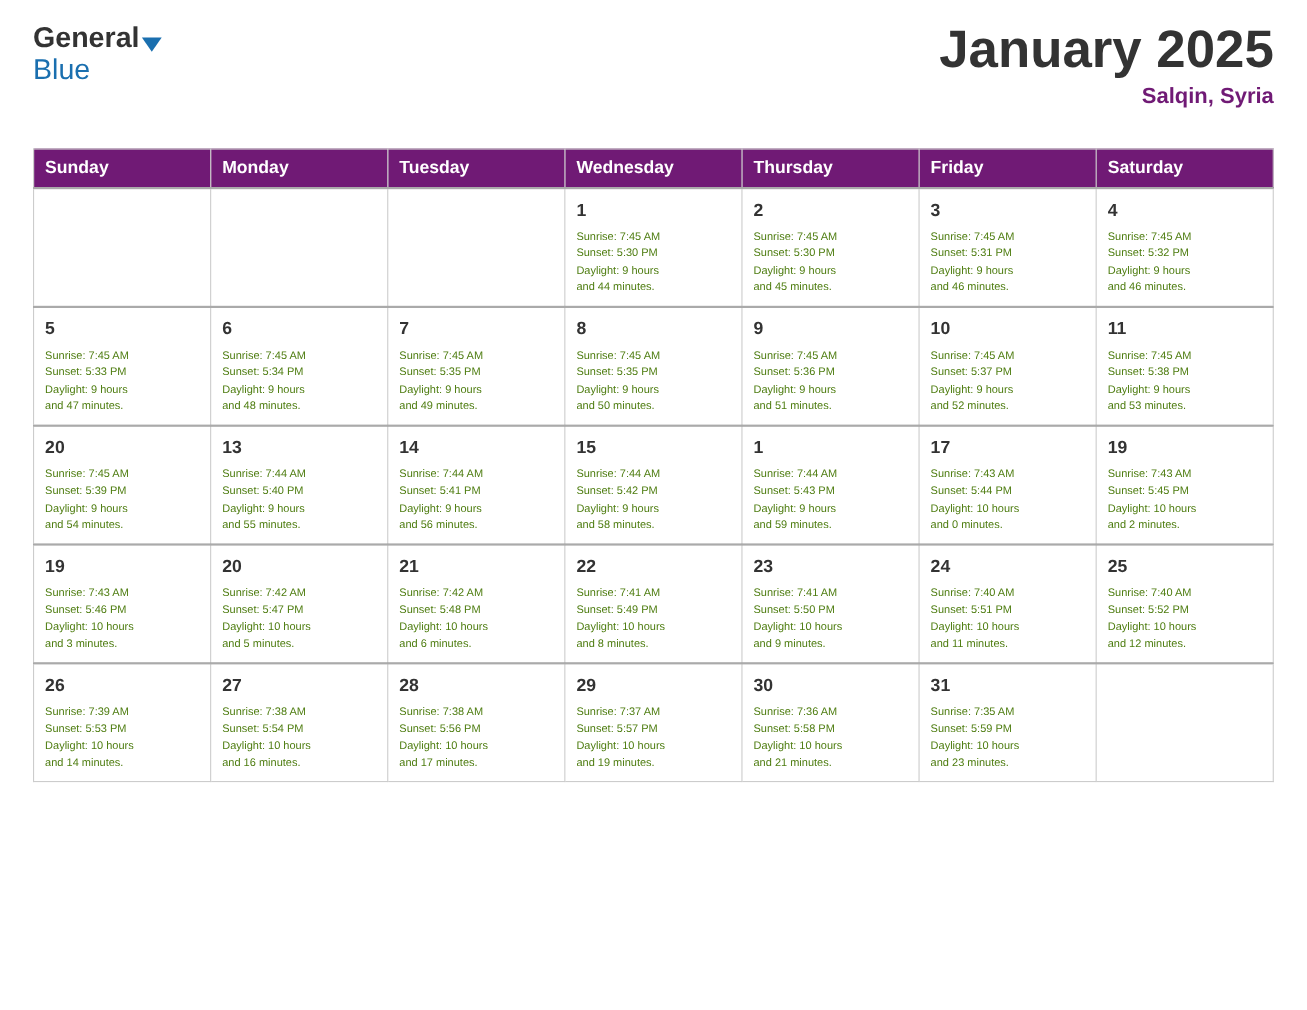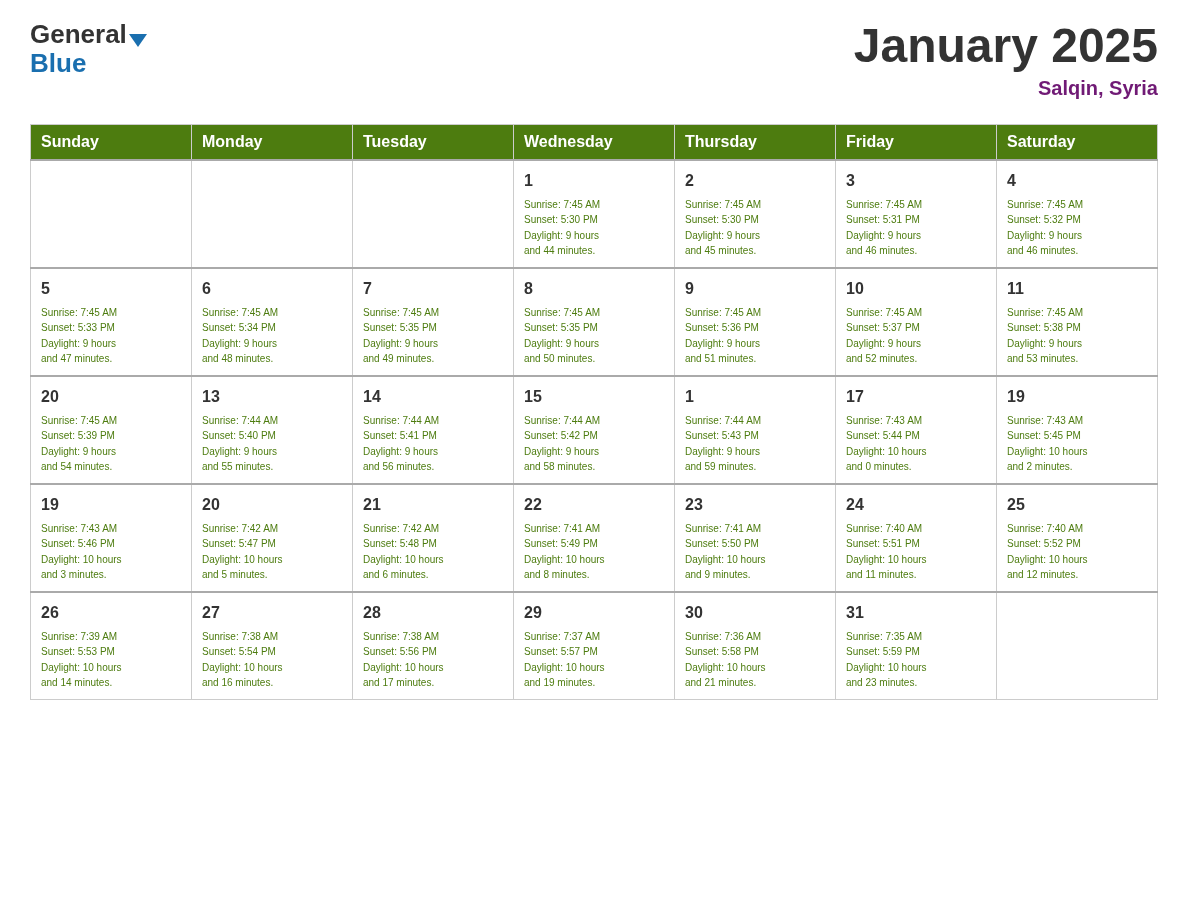--- a/index.html
+++ b/index.html
@@ -8,21 +8,21 @@
       background: #ffffff;
       color: #333;
       width: 1188px;
       min-height: 918px;
       padding: 20px 30px;
     }
     .header {
       display: flex;
       justify-content: space-between;
       align-items: flex-start;
-      margin-bottom: 24px;
+      margin-bottom: 35px;
     }
     .logo {
       display: flex;
       flex-direction: column;
       font-size: 22px;
       font-weight: bold;
       color: #333;
       line-height: 1.1;
     }
     .title-block {
@@ -38,21 +38,21 @@
       font-size: 20px;
       color: #701a75;
       margin-top: 4px;
       font-weight: bold;
     }
     .calendar {
       width: 100%;
       border-collapse: collapse;
     }
     .calendar thead tr th {
-      background-color: #4d7c0f;
+      background-color: #701a75;
       color: #ffffff;
       font-size: 16px;
       font-weight: bold;
       padding: 8px 10px;
       text-align: left;
       border: 1px solid #ccc;
     }
     .calendar tbody tr td {
       vertical-align: top;
       padding: 8px 10px;
@@ -84,21 +84,21 @@
       display: flex;
       align-items: center;
     }
     .logo-text-general {
       font-size: 26px;
       font-weight: bold;
       color: #333;
     }
     .logo-text-blue {
       font-size: 26px;
-      font-weight: bold;
+      font-weight: normal;
       color: #1a6faf;
     }
     .logo-chevron {
       display: inline-block;
       width: 0;
       height: 0;
       border-left: 9px solid transparent;
       border-right: 9px solid transparent;
       border-top: 13px solid #1a6faf;
       margin-left: 2px;

